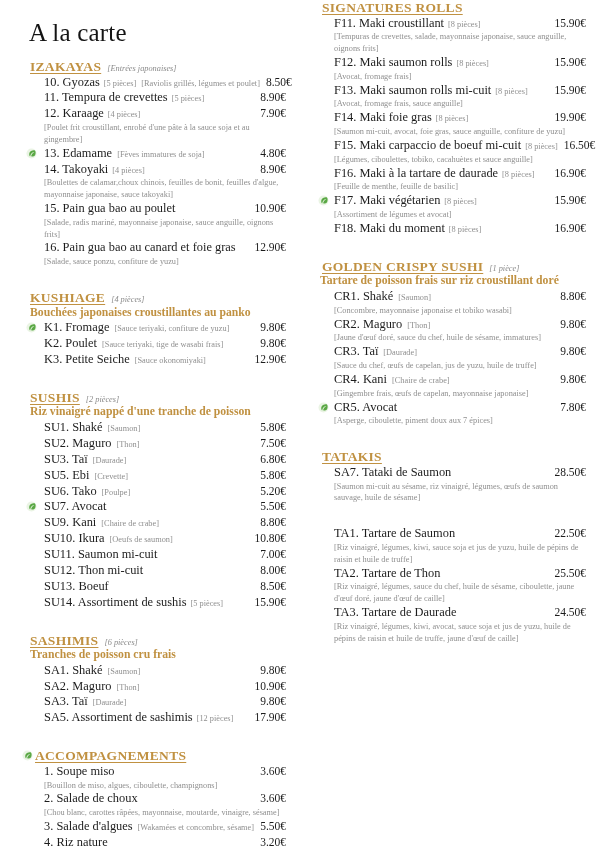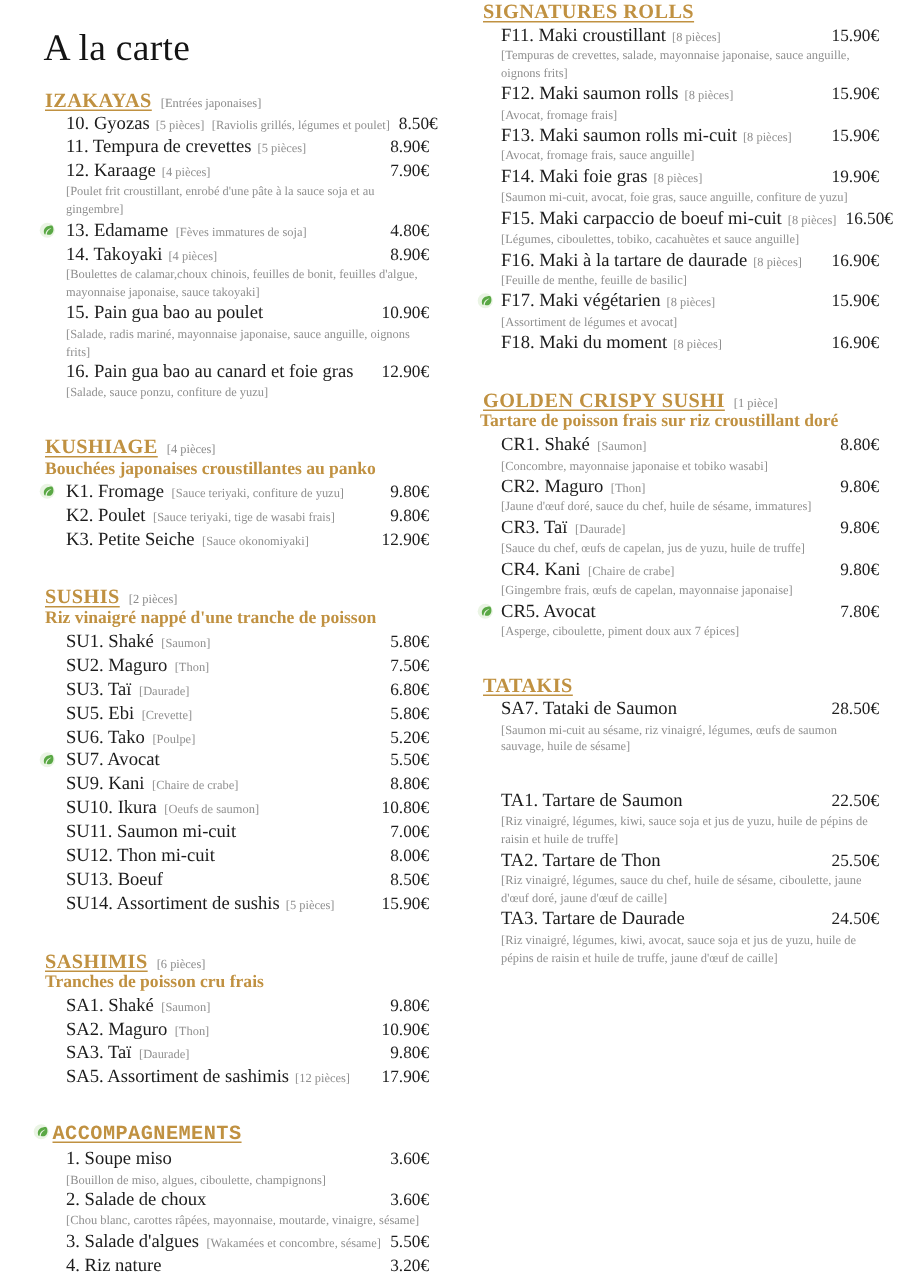--- a/index.html
+++ b/index.html
@@ -55,20 +55,21 @@
     text-decoration: underline;
     text-underline-offset: 2px;
     text-decoration-thickness: 1.3px;
     white-space: nowrap;
   }
   .sec-qty {
     font-size: 8.3px;
     color: #8a8a8a;
     margin-left: 6px;
     white-space: nowrap;
+    font-style: italic;
   }
   .sec-sub {
     font-size: 11.7px;
     font-weight: 700;
     color: #c09141;
     margin-left: 12px;
     line-height: 1.25;
     margin-bottom: 0px;
   }
   .col-right .sec-sub { margin-left: 2px; }
@@ -132,21 +133,21 @@
   }
   .col-right .leaf { left: 0px; }
   .leaf svg { display: block; width: 11px; height: 11px; }
 
   .sec-head .leaf {
     position: static;
     margin-right: 2px;
     top: 0;
     transform: translateY(1px);
   }
-  .sec-head.with-leaf { margin-left: 4px; font-family: Liberation Mono, monospace; }
+  .sec-head.with-leaf { margin-left: 4px; }
 </style>
 </head>
 <body>
 
 <div class="page">
   <div class="column col-left">
     <h1 class="page-title">A la carte</h1>
     <div id="left-sections">
         <div class="section">
           <div class="sec-head">

